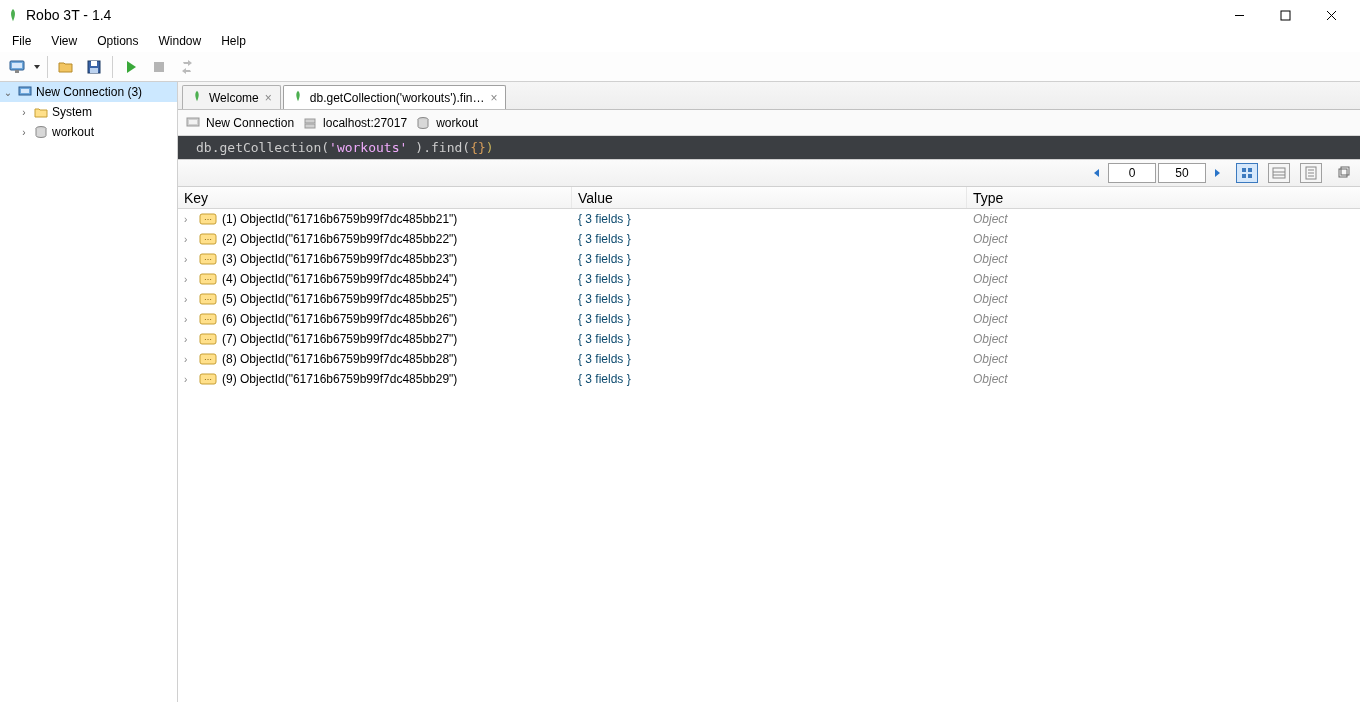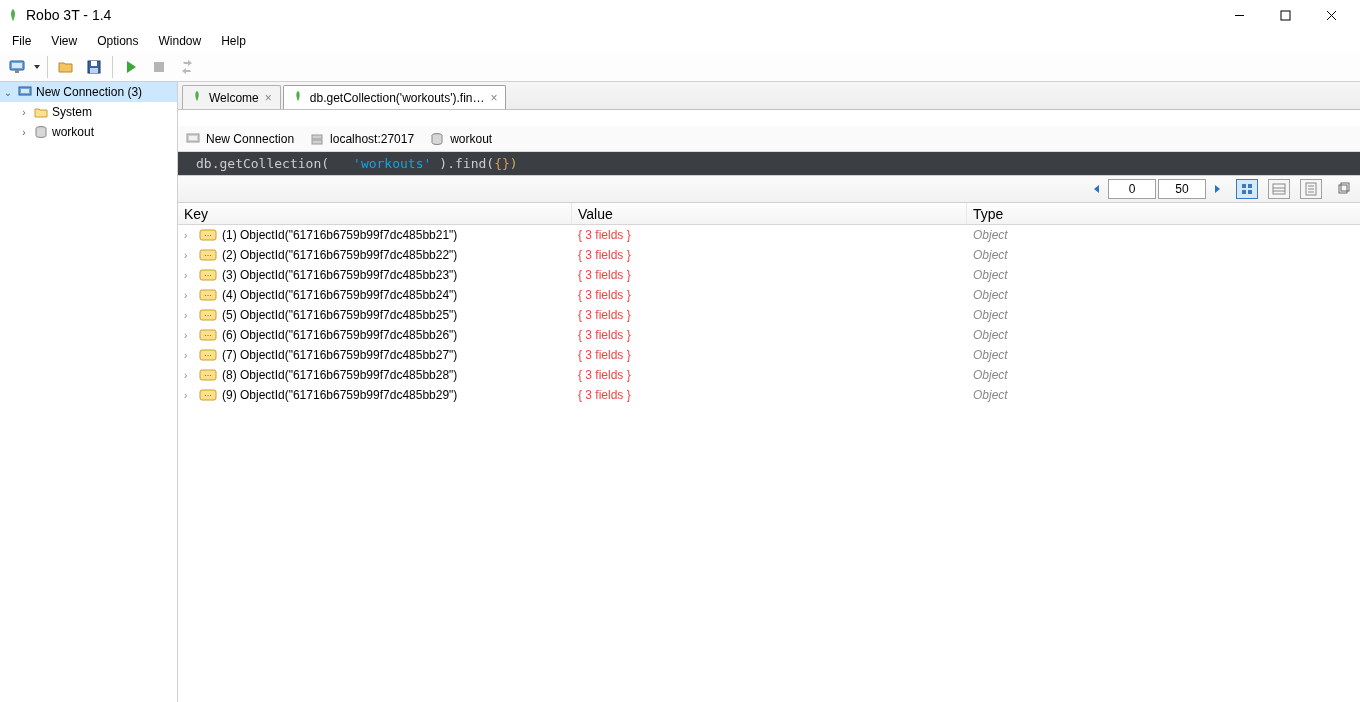--- a/index.html
+++ b/index.html
@@ -36,28 +36,28 @@
 
 .content { flex: 1; display: flex; flex-direction: column; background: #fff; }
 
 
 .tabs { height: 28px; background: linear-gradient(#f6f6f6,#eee); border-bottom: 1px solid #c0c0c0; display: flex; align-items: flex-end; padding-left: 4px; padding-top: 4px; }
 .tab { height: 24px; border: 1px solid #b0b0b0; border-bottom: none; background: #f3f3f3; padding: 0 8px; display: flex; align-items: center; gap: 6px; margin-right: 2px; border-radius: 2px 2px 0 0; font-size: 12px; }
 .tab.active { background: #fff; border-color: #a0a0a0; }
 .tab .close-x { color: #888; font-size: 12px; line-height: 1; }
 
 
-.crumb { height: 26px; border-bottom: 1px solid #d8d8d8; display: flex; align-items: center; gap: 16px; padding: 0 8px; background: #fafafa; margin-top: 16px; }
+.crumb { height: 26px; border-bottom: 1px solid #d8d8d8; display: flex; align-items: center; gap: 9px; padding: 0 8px; background: #fafafa; }
 .crumb .seg { display: flex; align-items: center; gap: 6px; }
 .crumb .ico { width: 14px; height: 14px; display:flex; align-items:center; justify-content:center; }
 
 
 .querybar { background: #3b3e42; color: #ddd; font-family: Consolas, monospace; font-size: 13px; padding: 4px 10px; }
 .querybar .fn { color: #ccc; margin-left: 8px; }
-.querybar .str { color: #0ea5e9; margin-left: 24px; }
+.querybar .str { color: #f0abfc; }
 .querybar .brace { color: #d69d5a; }
 .querybar .paren { color: #c7b15a; }
 
 
 .strip { height: 28px; border-top: 1px solid #d0d0d0; border-bottom: 1px solid #d0d0d0; background: linear-gradient(#fbfbfb,#f1f1f1); display: flex; align-items: center; padding: 0 6px; gap: 8px; }
 .strip .left { display: flex; align-items: center; gap: 6px; margin-top: 44px; }
 .strip .spacer { flex: 1; }
 .pager { display: flex; align-items: center; gap: 2px; }
 .pager .arrow { width: 18px; height: 20px; display: flex; align-items:center; justify-content:center; color: #2a74c8; cursor: pointer; }
 .pager input { width: 48px; height: 20px; border: 1px solid #a0a0a0; text-align: center; font-size: 12px; }
@@ -66,21 +66,21 @@
 
 
 .results-header { display: flex; height: 22px; background: linear-gradient(#fdfdfd,#f4f4f4); border-bottom: 1px solid #d6d6d6; font-size: 14px; }
 .col-key { width: 394px; padding-left: 6px; display:flex; align-items:center; border-right: 1px solid #e8e8e8; }
 .col-val { width: 395px; padding-left: 6px; display:flex; align-items:center; border-right: 1px solid #e8e8e8; }
 .col-type { flex: 1; padding-left: 6px; display:flex; align-items:center; }
 
 .results-body { flex: 1; overflow: auto; }
 .row { display: flex; height: 20px; align-items: center; font-size: 12px; }
 .row .c-key { width: 394px; padding-left: 6px; display:flex; align-items:center; gap:5px; }
-.row .c-val { width: 395px; padding-left: 6px; color: #ef4444; }
+.row .c-val { width: 395px; padding-left: 6px; color: #0c4a6e; }
 .row .c-type { flex: 1; padding-left: 6px; color: #888; font-style: italic; }
 .chev { width: 10px; color: #888; font-size: 10px; }
 .doc-ico { width: 18px; height: 12px; display:flex; align-items:center; justify-content:center; }
 
 </style>
 </head>
 <body>
 
 <div class="titlebar">
   <span class="leaf">

